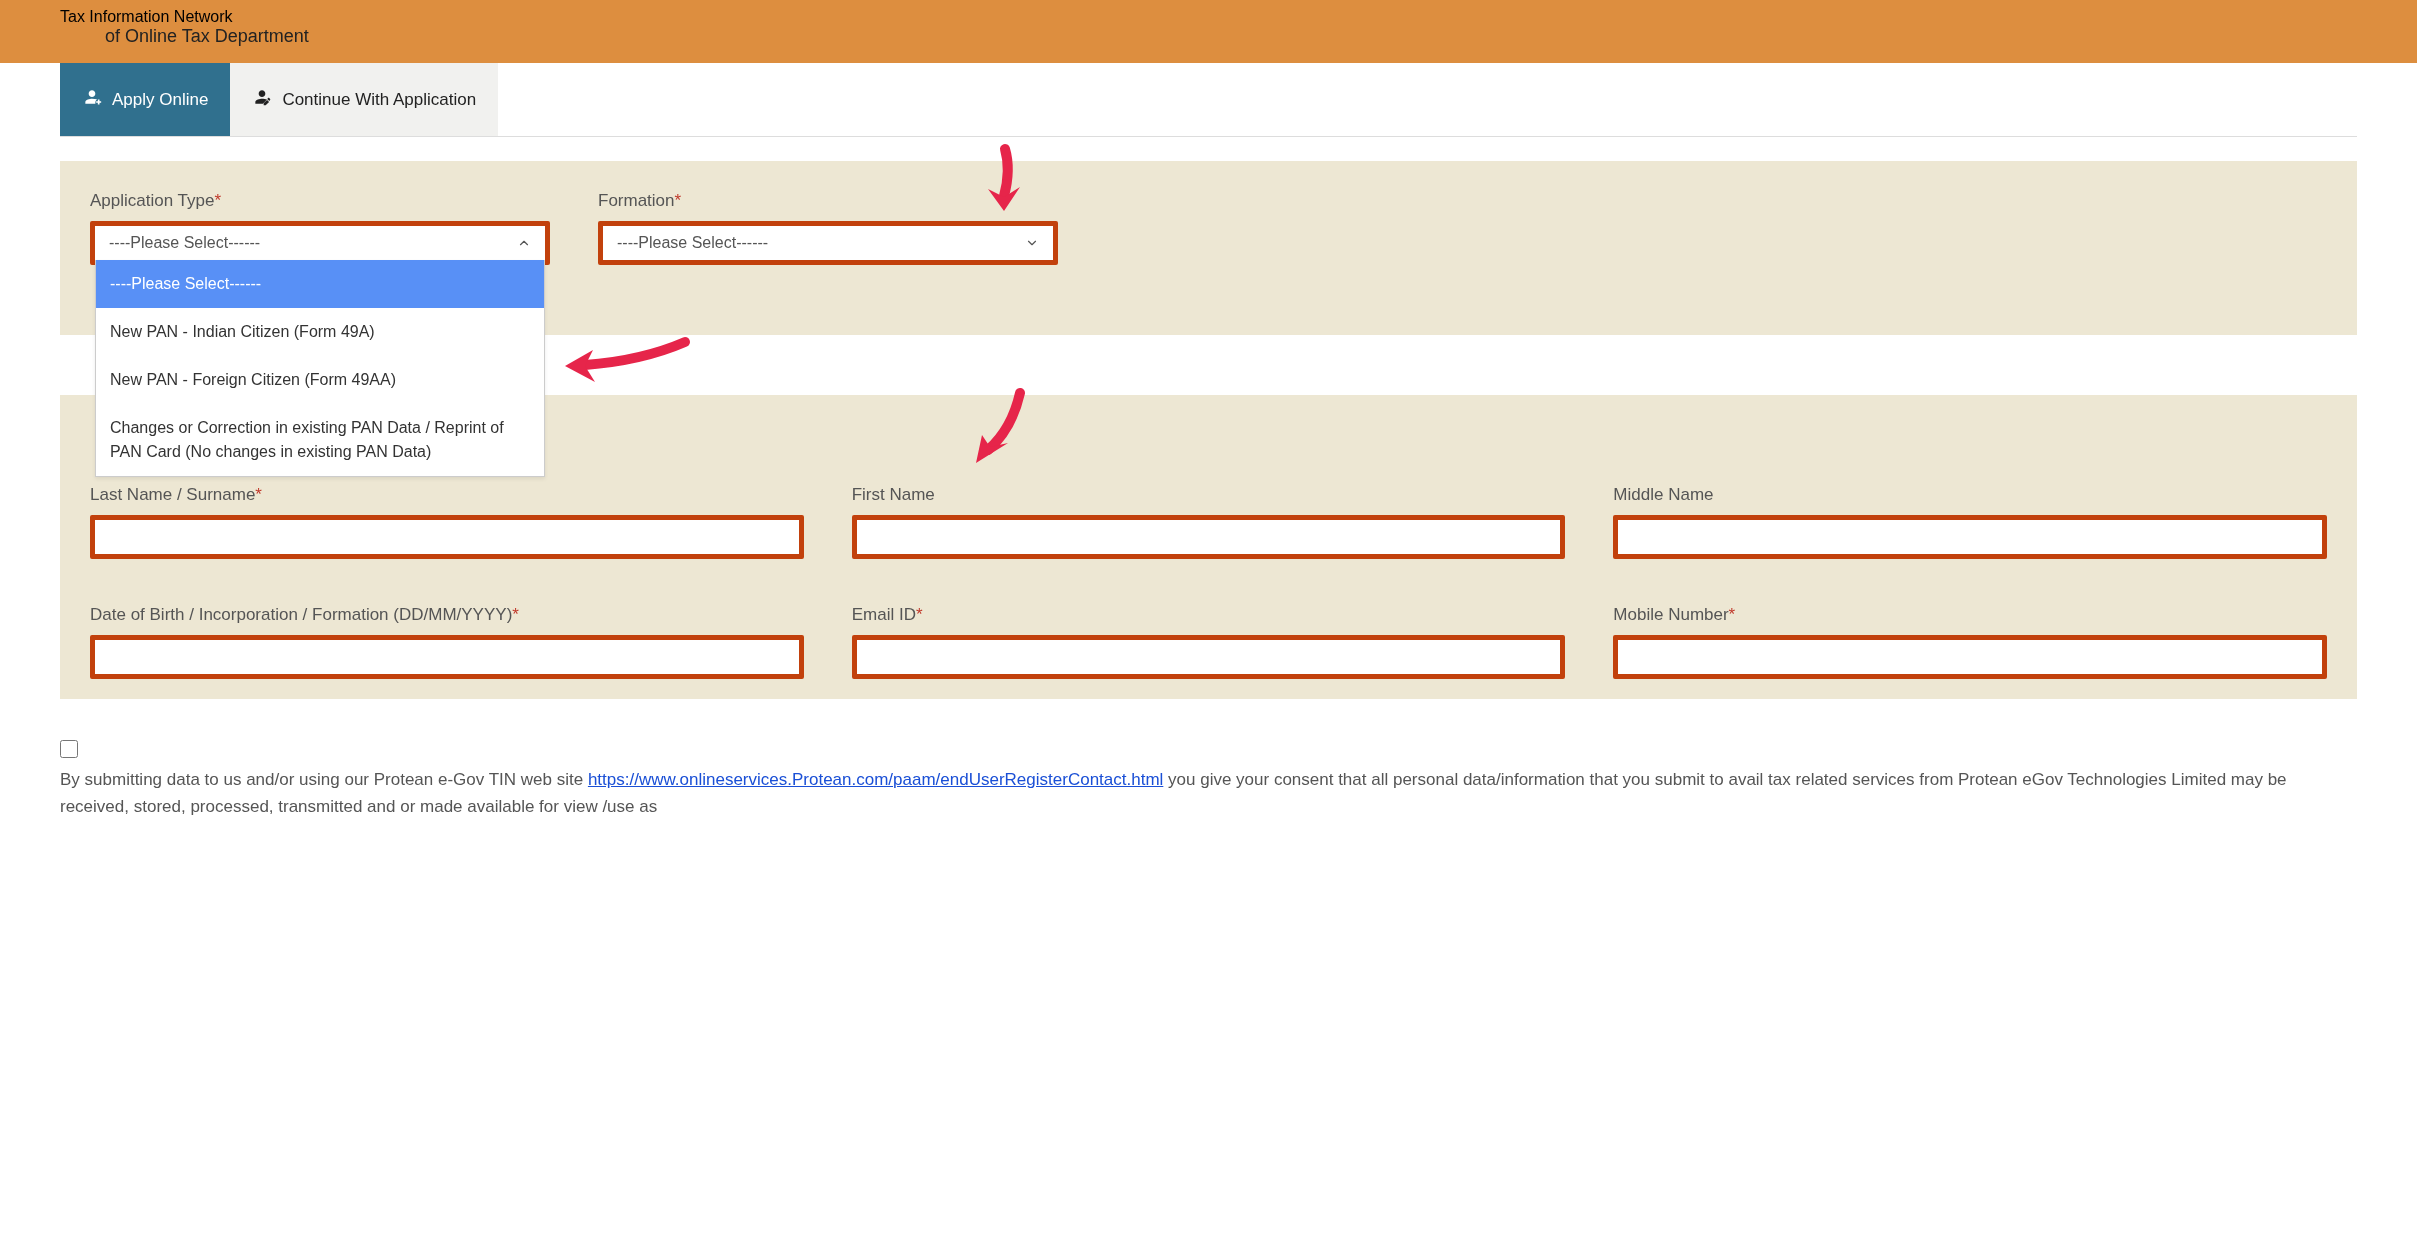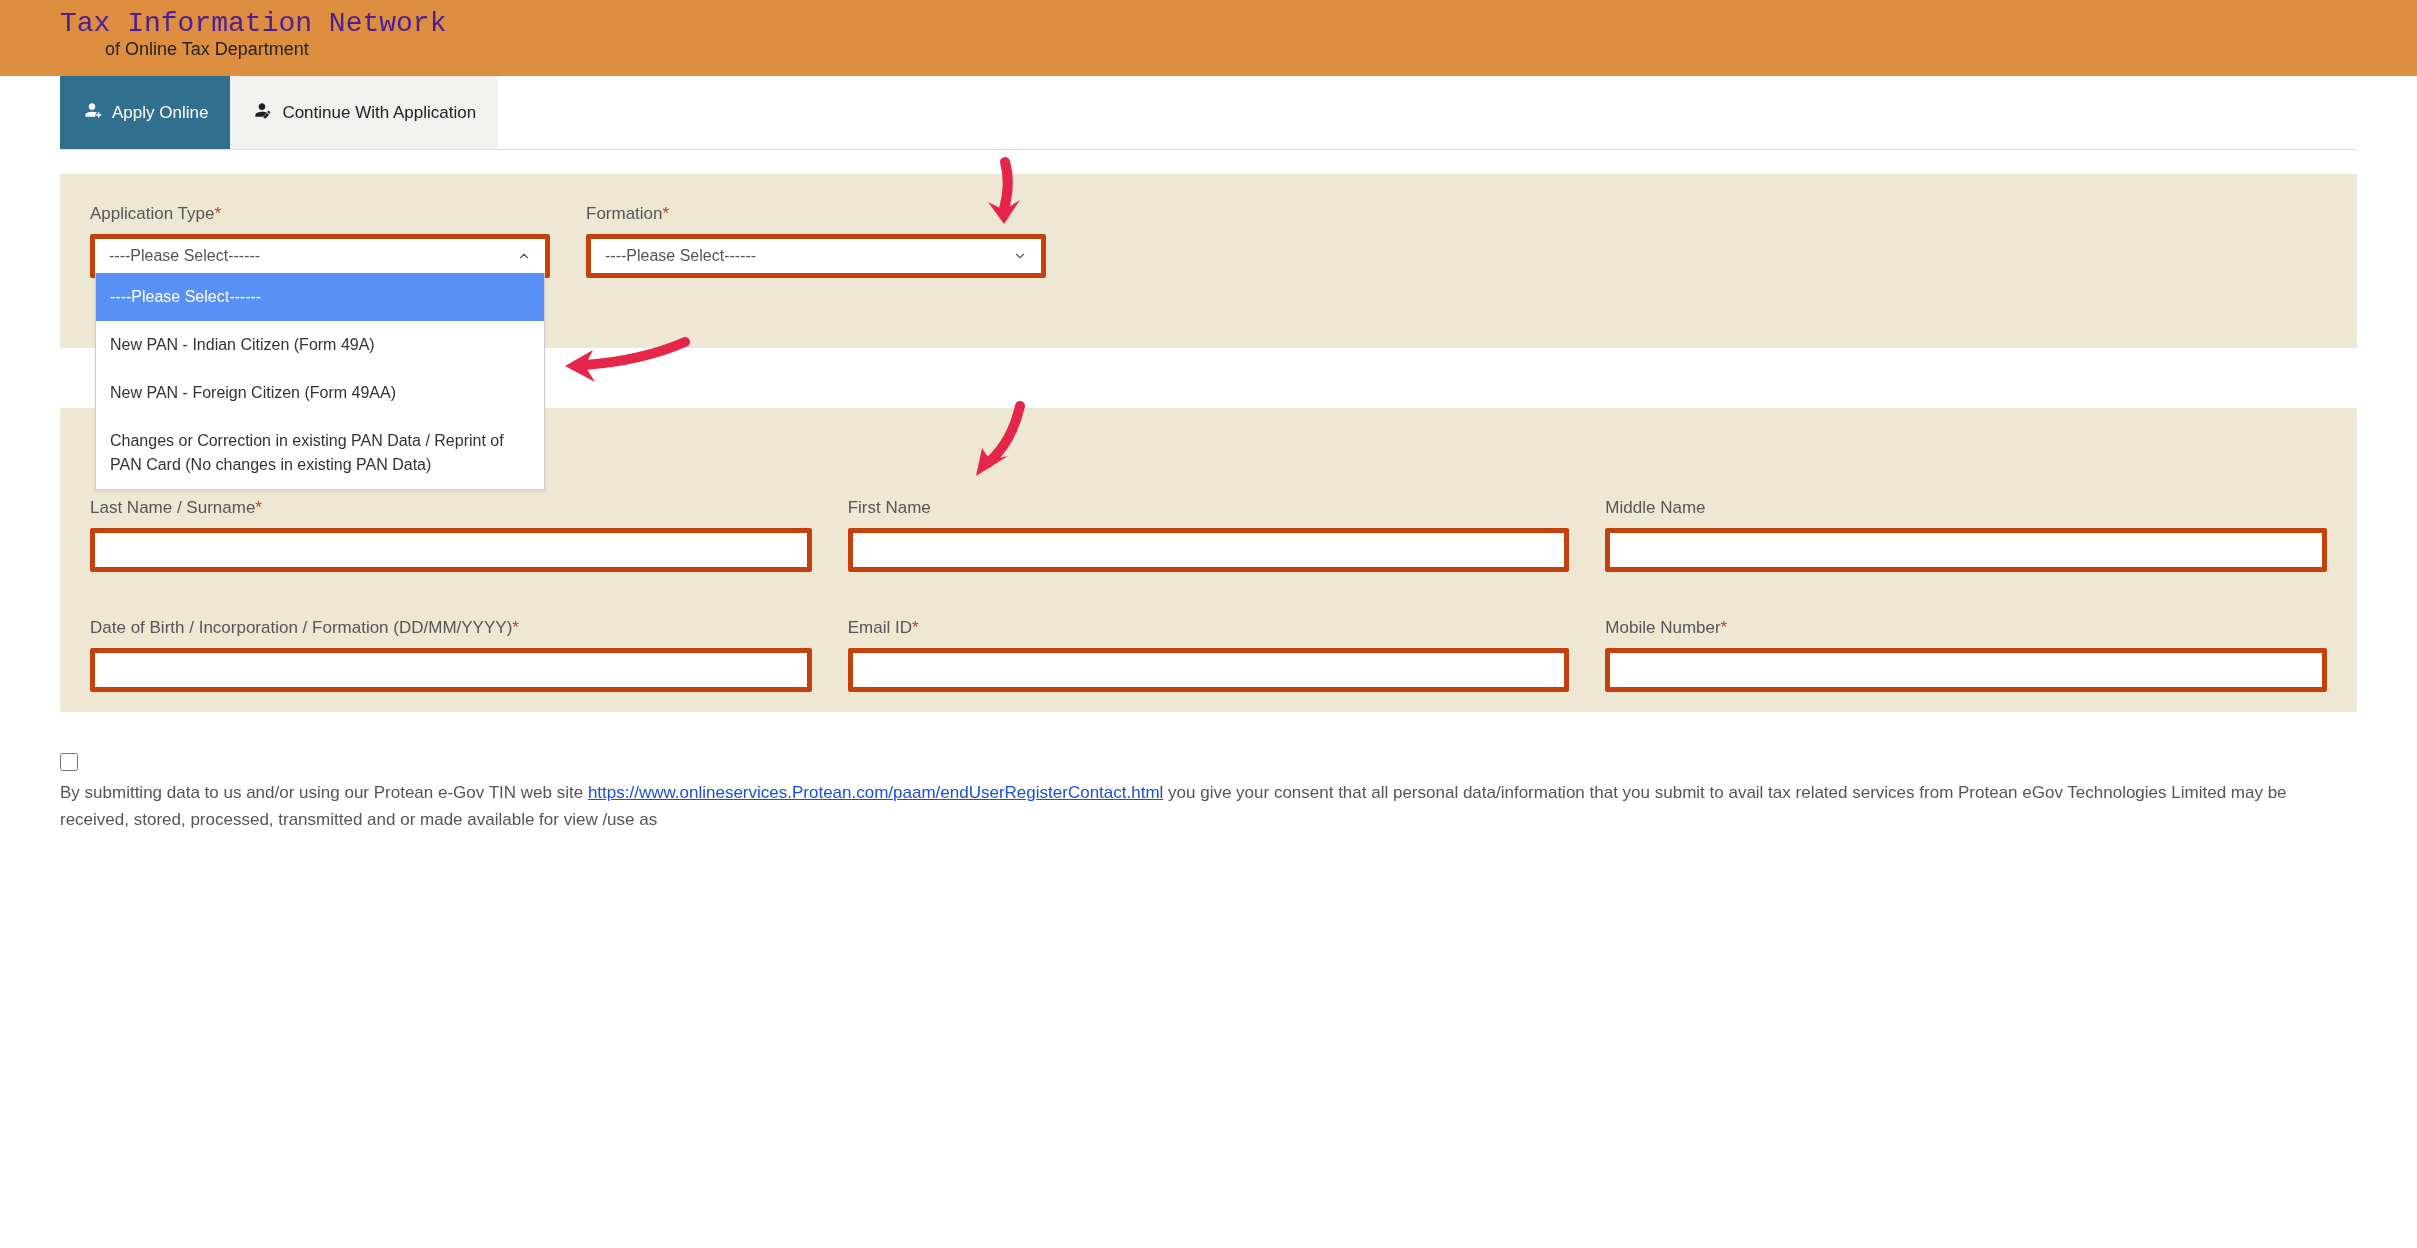--- a/index.html
+++ b/index.html
@@ -7,23 +7,22 @@
     font-family: Arial, Helvetica, sans-serif;
     background: #ffffff;
     color: #333;
     font-size: 16px;
   }
   .header-bar {
     background: #dd8e3f;
     padding: 8px 60px 16px 60px;
   }
   .brand-title {
-    font-size: 28px;
-    color: #4c1d95;
-    font-family: Liberation Mono, monospace;
+    font-size: 16px;
+    color: #000000;
   }
   .brand-sub {
     font-size: 18px;
     color: #222;
     padding-left: 45px;
   }
   .tabs-row {
     display: flex;
     border-bottom: 1px solid #ddd;
     margin: 0 60px;
@@ -51,21 +50,21 @@
     margin: 24px 60px 0 60px;
     padding: 30px 30px 70px 30px;
     position: relative;
   }
   .form-panel.second {
     margin-top: 60px;
     padding: 30px 30px 20px 30px;
   }
   .row {
     display: flex;
-    gap: 36px;
+    gap: 48px;
     justify-content: center;
   }
   .field {
     flex: 1;
     display: flex;
     flex-direction: column;
     gap: 10px;
   }
   .label {
     color: #555;

